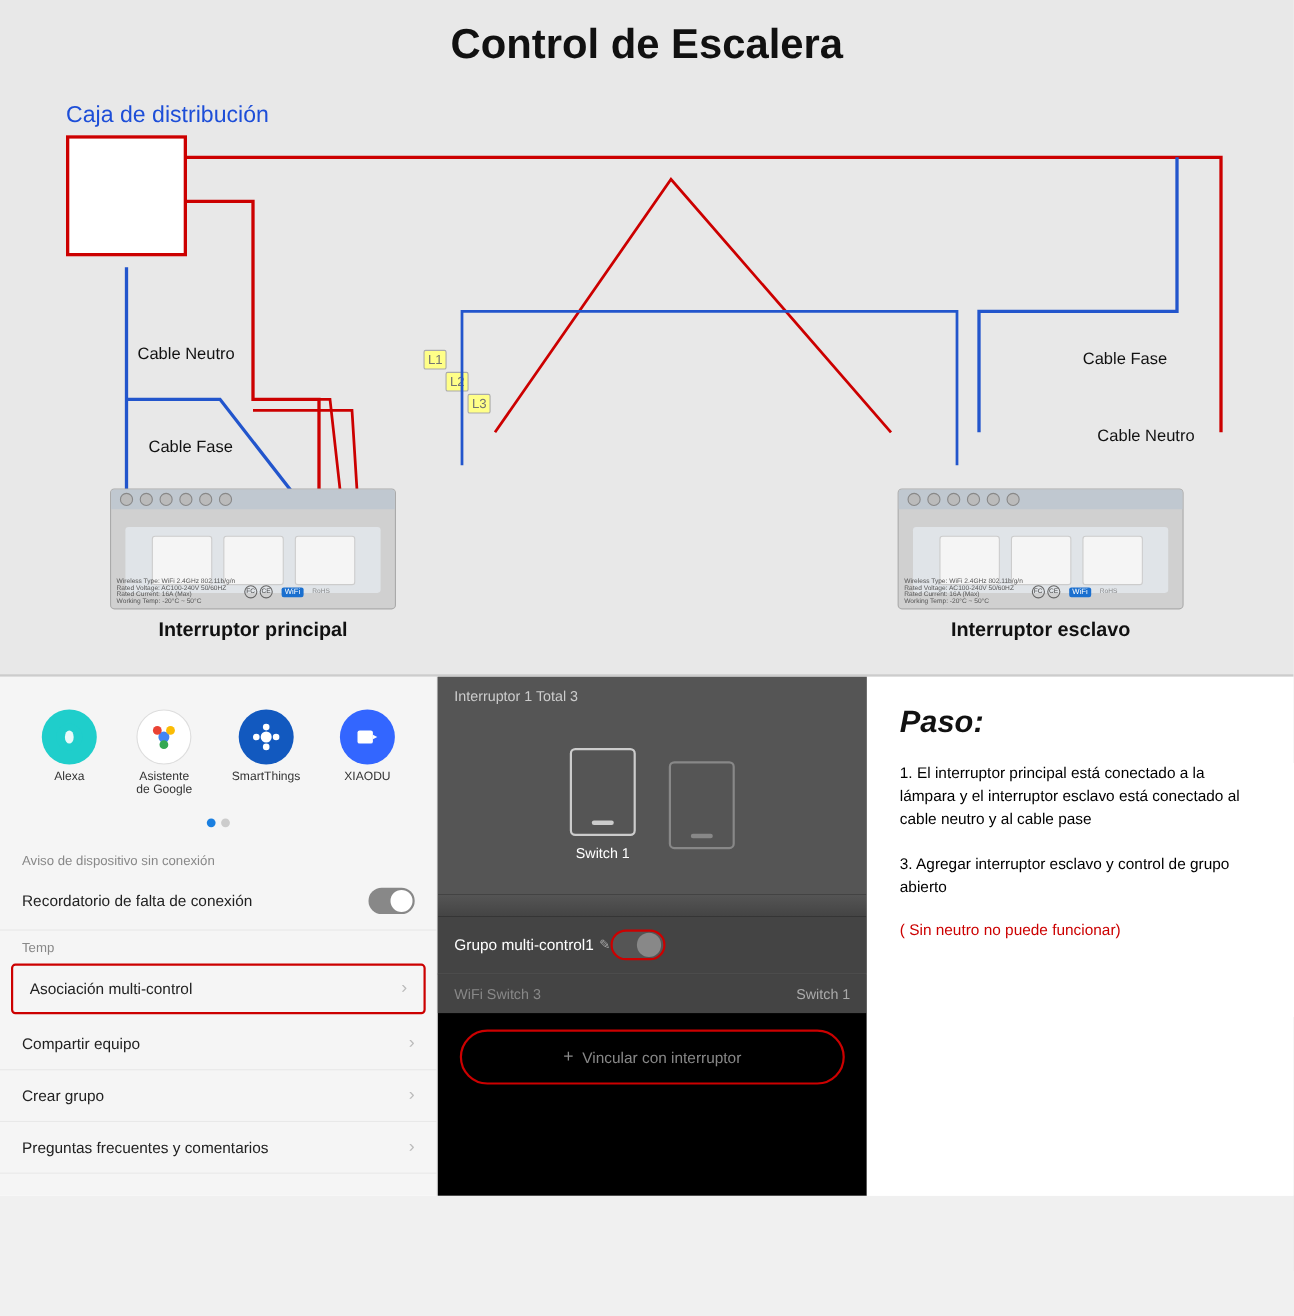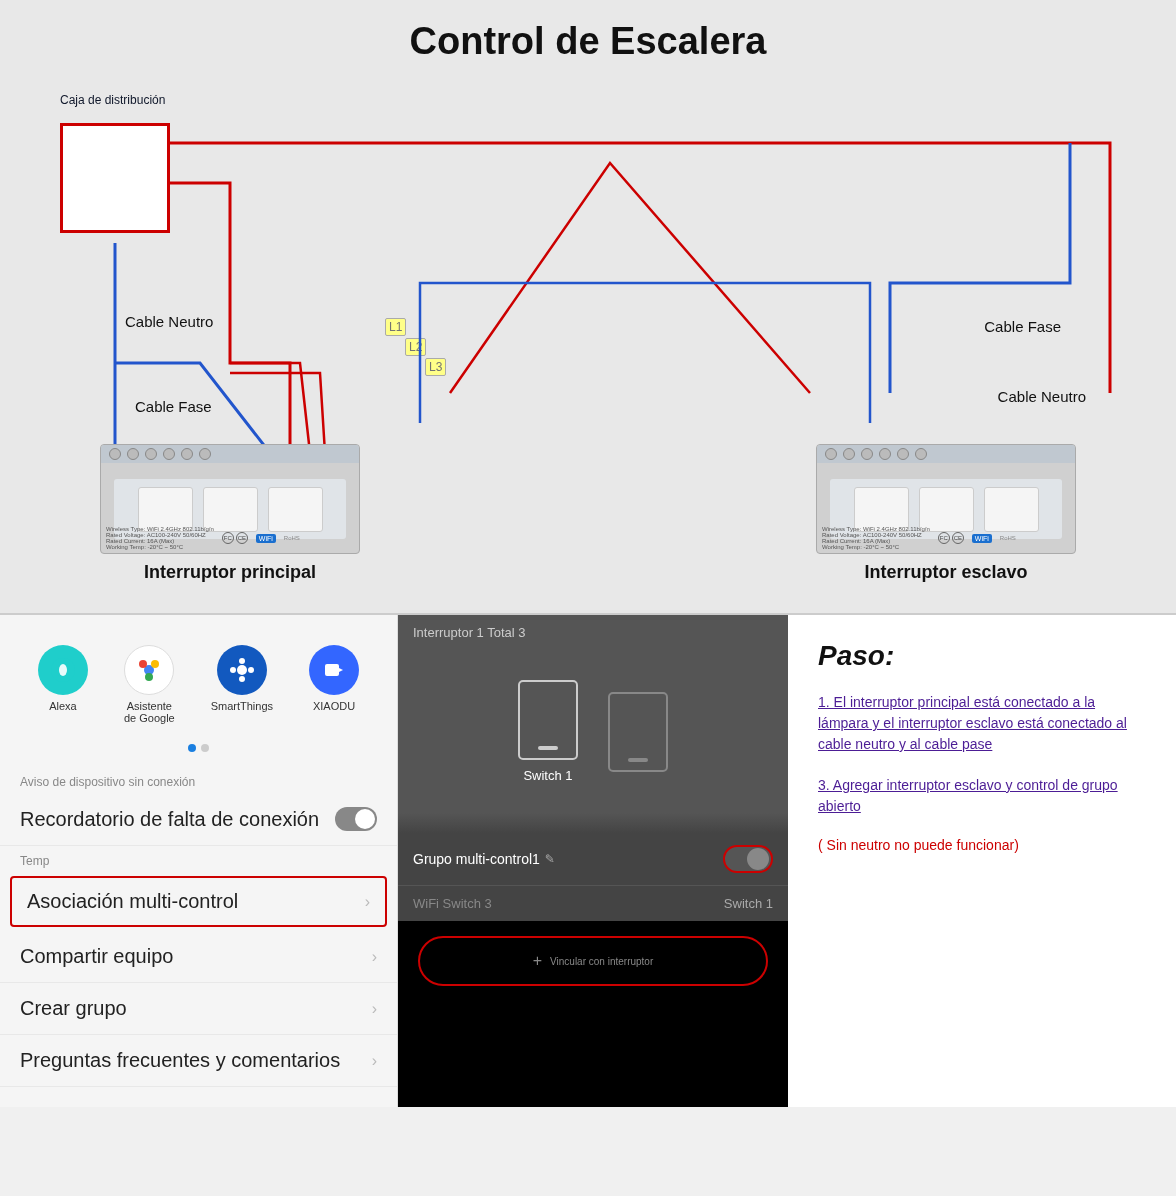--- a/index.html
+++ b/index.html
@@ -39,22 +39,22 @@
       top: 40px;
       width: 110px;
       height: 110px;
       border: 3px solid #cc0000;
       background: white;
     }
     .dist-box-label {
       position: absolute;
       left: 30px;
       top: 10px;
-      font-size: 12px;
-      color: #0f172a;
+      font-size: 21px;
+      color: #1d4ed8;
       white-space: nowrap;
     }
 
     
     .wiring-svg {
       position: absolute;
       top: 0; left: 0;
       width: 100%;
       height: 100%;
     }
@@ -269,21 +269,21 @@
     }
 
     .menu-item-highlighted {
       border: 2px solid #cc0000;
       margin: 4px 10px;
       border-radius: 4px;
       padding: 12px 15px;
     }
 
     .menu-item-label {
-      font-size: 20px;
+      font-size: 14px;
       color: #222;
       text-align: right;
     }
 
     .toggle-switch {
       width: 42px;
       height: 24px;
       background: #888;
       border-radius: 12px;
       position: relative;
@@ -362,21 +362,21 @@
 
     .gradient-divider {
       height: 20px;
       background: linear-gradient(to bottom, #555, #444);
     }
 
     .grupo-row {
       background: #444;
       padding: 12px 15px;
       display: flex;
-      justify-content: space-between;
+      justify-content: flex-start;
       align-items: center;
       border-bottom: 1px solid #555;
     }
 
     .grupo-label {
       color: white;
       font-size: 14px;
       display: flex;
       align-items: center;
       gap: 5px;
@@ -434,44 +434,43 @@
       display: flex;
       align-items: center;
       justify-content: center;
       gap: 8px;
       background: transparent;
       cursor: pointer;
     }
 
     .vincular-label {
       color: #888;
-      font-size: 10px;
+      font-size: 14px;
     }
 
     
     .right-panel {
       flex: 1;
       padding: 25px 30px;
       background: white;
     }
 
     .paso-title {
       font-size: 28px;
       font-weight: bold;
       margin-bottom: 20px;
       color: #111;
       font-style: italic;
     }
 
     .step-item {
       margin-bottom: 20px;
       font-size: 14px;
-      color: #4c1d95;
+      color: #000000;
       line-height: 1.5;
-      text-decoration: underline;
     }
 
     .warning-text {
       color: #cc0000;
       font-size: 14px;
       margin-top: 10px;
     }
   </style>
 </head>
 <body>

